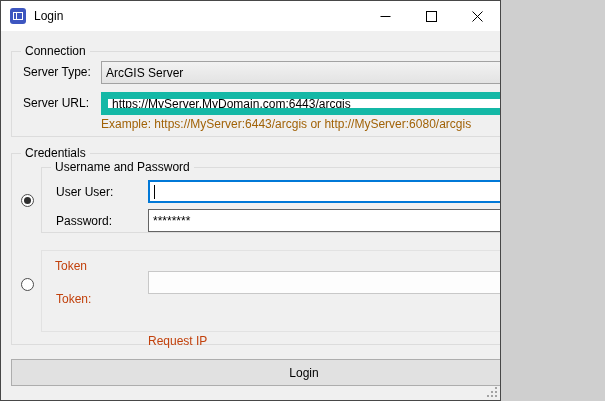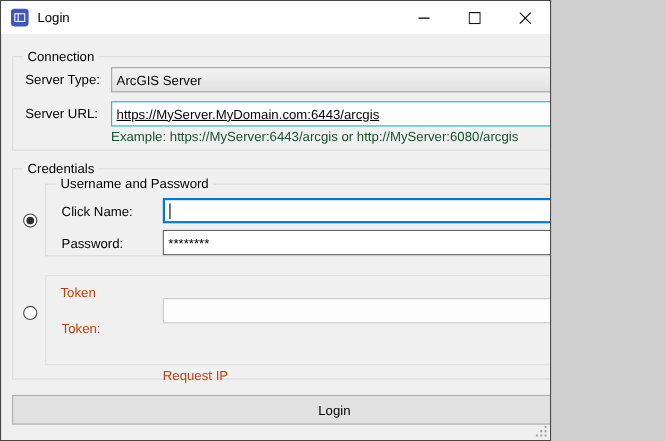--- a/index.html
+++ b/index.html
@@ -67,22 +67,21 @@
     padding: 0 24px 0 4px;
     white-space: nowrap; overflow: hidden;
   }
   .combo .chev { position: absolute; right: 8px; top: 9px; }
   .combo-list {
     background: linear-gradient(#f2f2f2, #e3e3e3);
     border: 1px solid #a2a2a2;
   }
   .combo-edit {
     background: #ffffff;
-    border: 1px solid #14b8a6;
-    text-decoration: underline;
+    border: 7px solid #14b8a6;
   }
 
   
   .textbox {
     position: absolute; height: 23px;
     background: #ffffff;
     border: 1px solid #707070;
     display: flex; align-items: center;
     padding: 0 4px; overflow: hidden; white-space: nowrap;
   }
@@ -157,33 +156,33 @@
   </div>
 
   <span class="field-label" style="left:22px; top:95px;">Server URL:</span>
   <div class="combo combo-edit" style="left:100px; top:91px; width:478px;">
     <span>https://MyServer.MyDomain.com:6443/arcgis</span>
     <svg class="chev" width="10" height="6" viewBox="0 0 10 6">
         <path d="M1 0.5 L5 4.5 L9 0.5" fill="none" stroke="#3c3c3c" stroke-width="1.3"></path>
       </svg>
   </div>
 
-  <span class="field-label" style="left:100px; top:116px; color:#14532d;">Example: https://MyServer:6443/arcgis or http://MyServer:6080/arcgis</span>
+  <span class="field-label" style="left:100px; top:116px; color:#a16207;">Example: https://MyServer:6443/arcgis or http://MyServer:6080/arcgis</span>
 
   <div class="groupbox" style="left:10px; top:152px; width:586px; height:192px;">
     <span class="legend">Credentials</span>
   </div>
 
   <div class="radio checked" style="left:20px; top:193px;"></div>
 
   <div class="groupbox" style="left:40px; top:166px; width:546px; height:66px;">
     <span class="legend">Username and Password</span>
   </div>
 
-  <span class="field-label" style="left:55px; top:184px;">Click Name:</span>
+  <span class="field-label" style="left:55px; top:184px;">User User:</span>
   <div class="textbox focused" style="left:147px; top:179px; width:430px;">
     <span class="caret"></span>
     <span></span>
   </div>
 
   <span class="field-label" style="left:55px; top:213px;">Password:</span>
   <div class="textbox" style="left:147px; top:208px; width:430px; border-color:#646464;">
     <span>********</span>
   </div>
 

